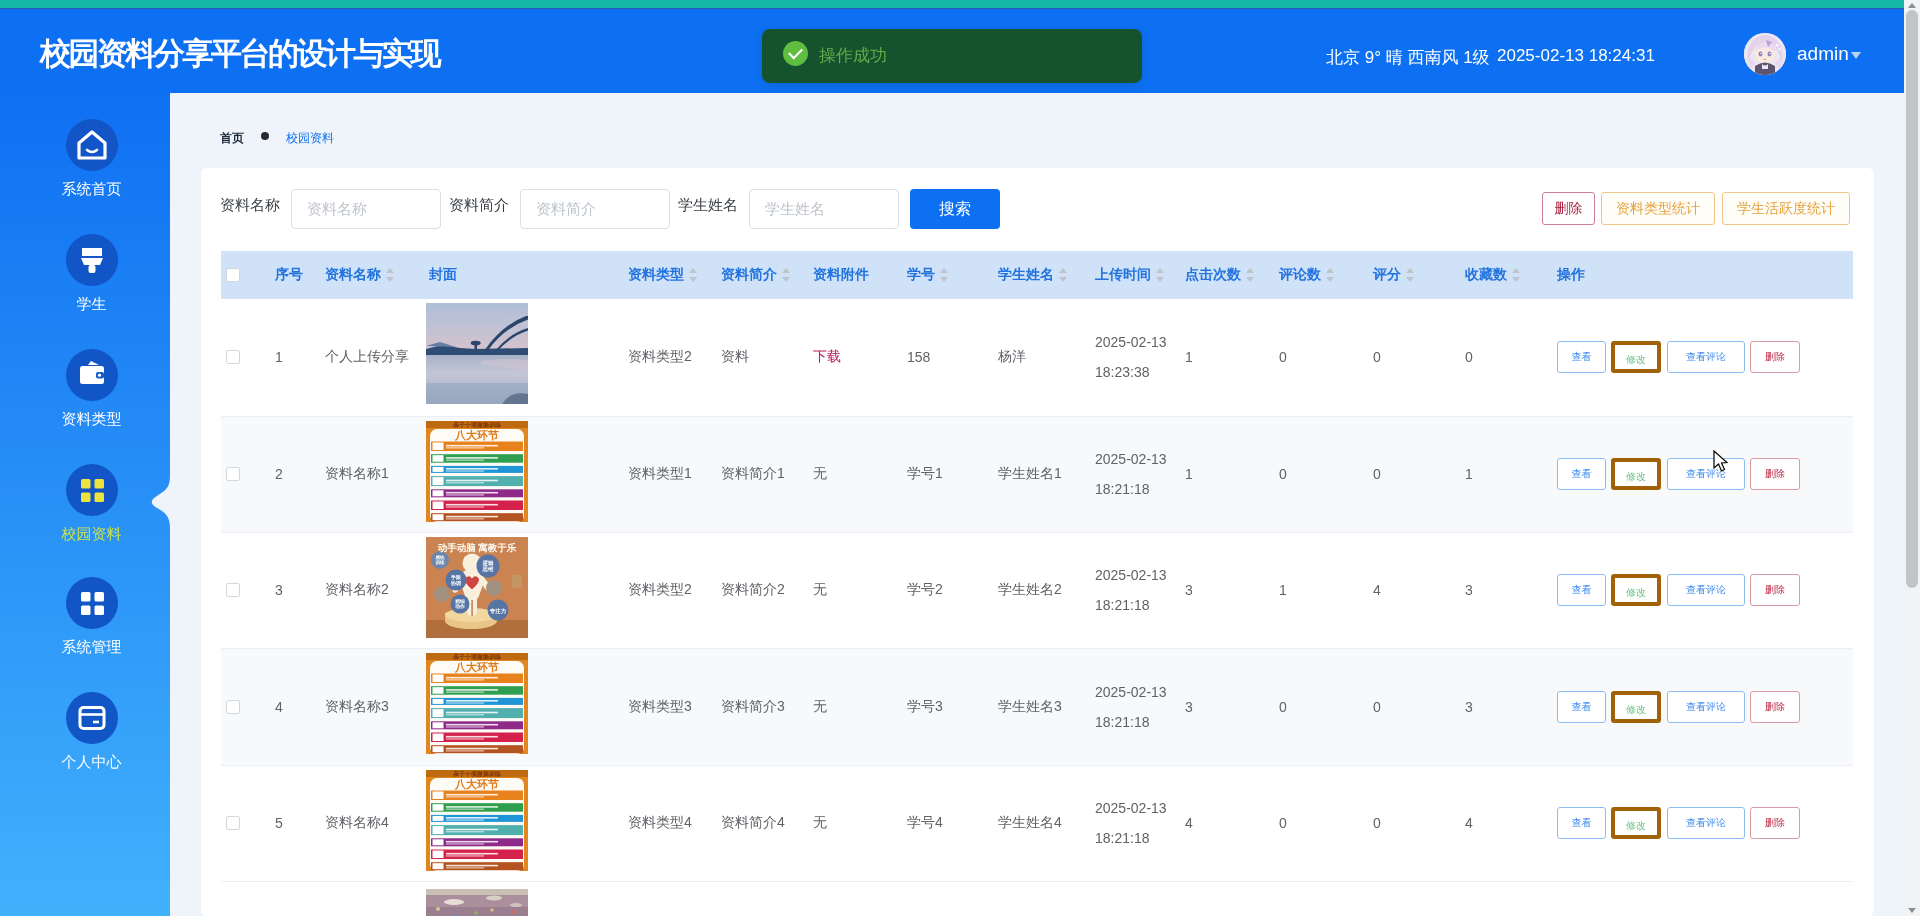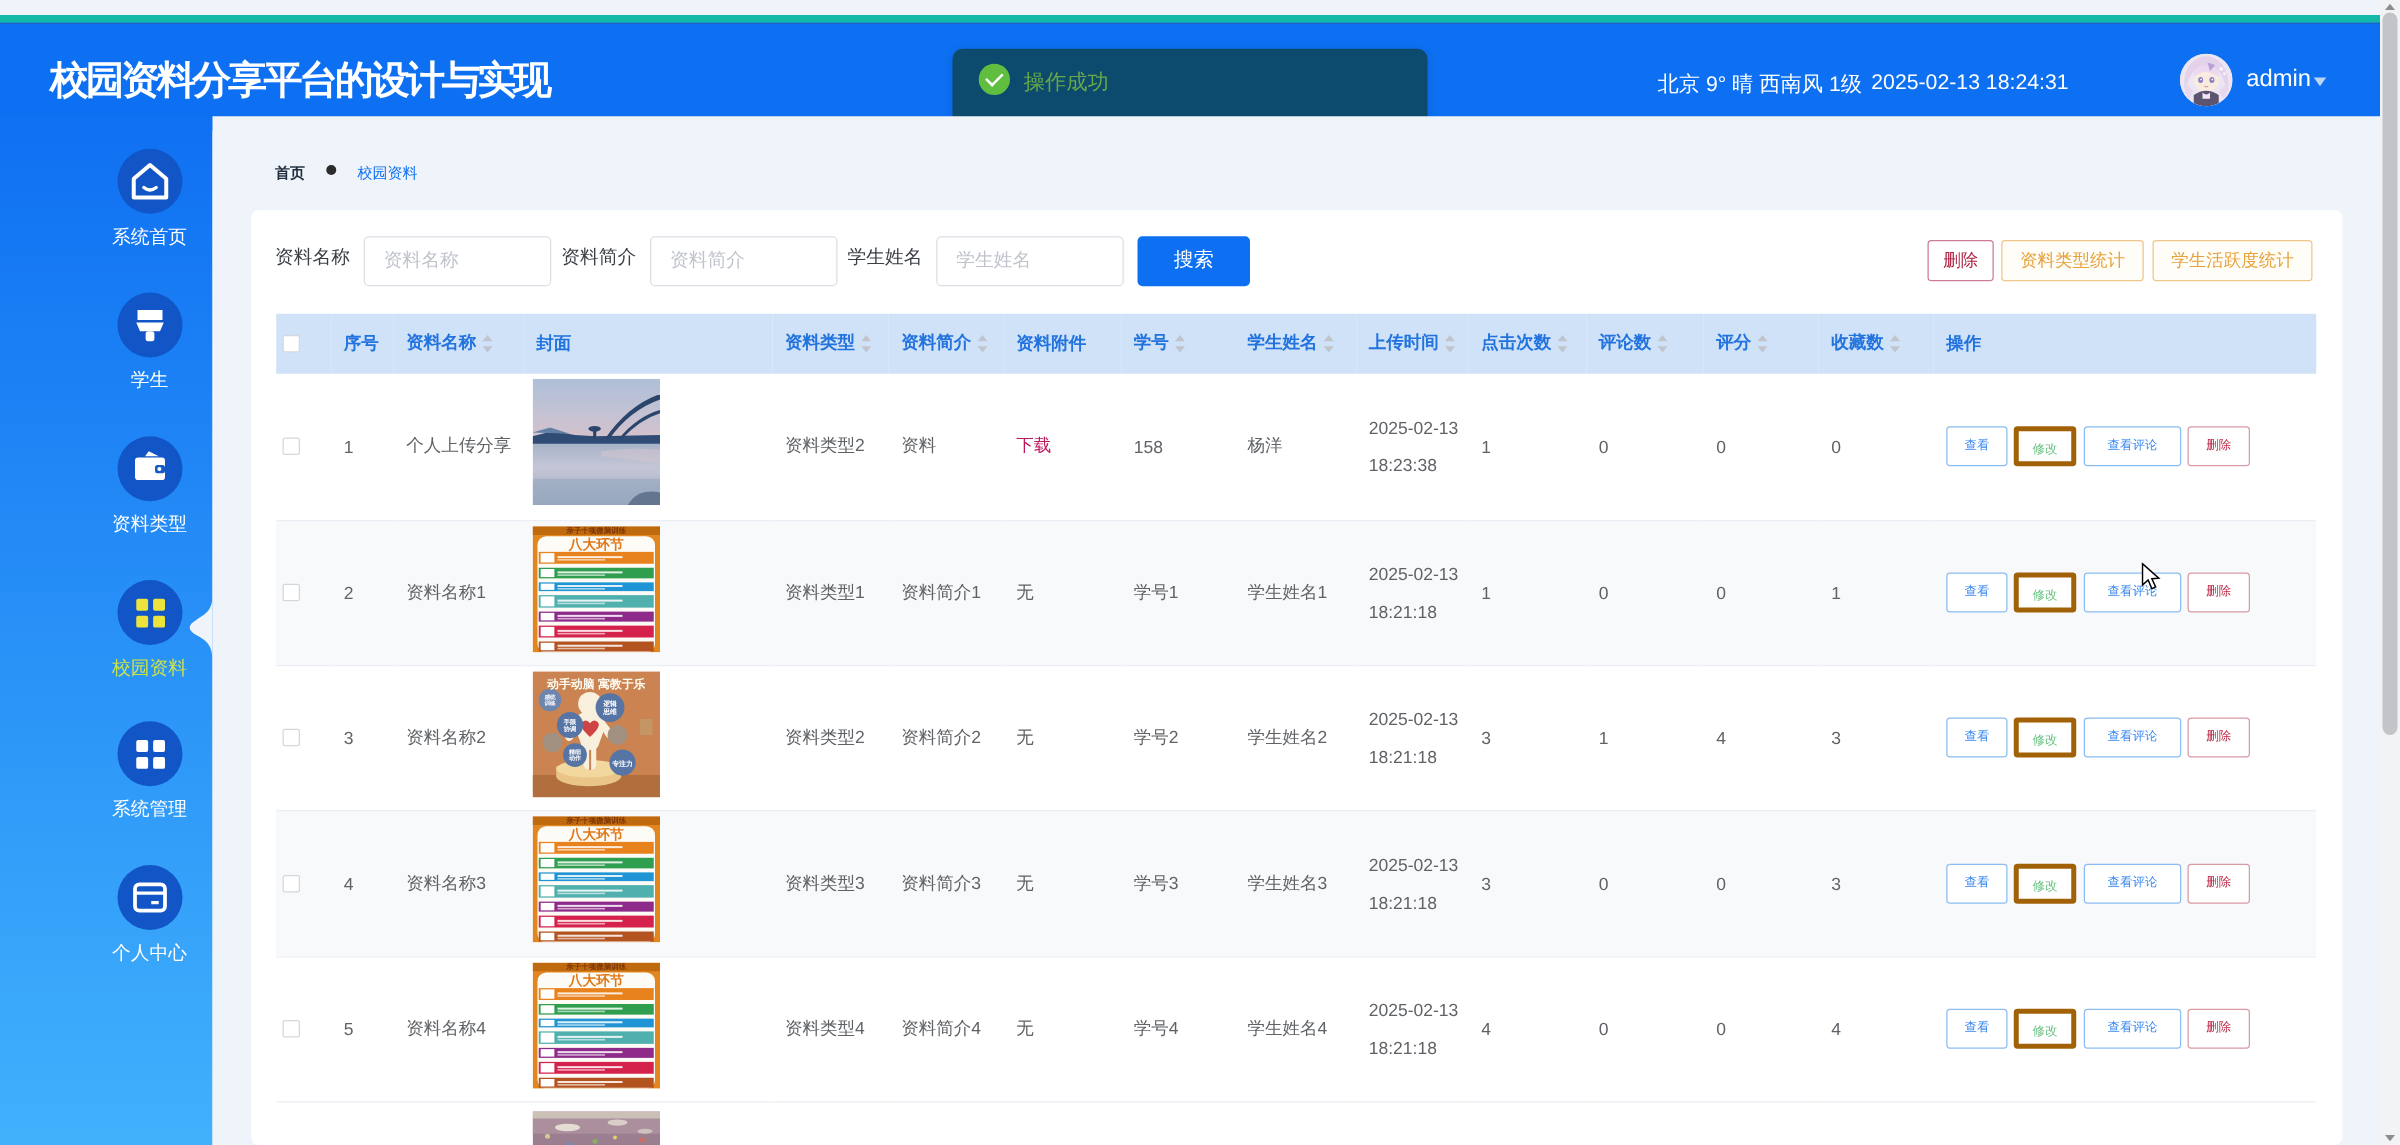--- a/index.html
+++ b/index.html
@@ -1,29 +1,29 @@
 <!DOCTYPE html>
 <html lang="zh"><head>
 <meta charset="utf-8">
 <style>
 * { margin:0; padding:0; box-sizing:border-box; }
 html,body { width:1920px; height:916px; overflow:hidden; font-family:"Liberation Sans", sans-serif; }
 body { position:relative; background:#eff3fa; }
-.topbar { position:absolute; left:0; top:12px; width:1904px; height:93px; background:#0d70f2; border-top:6px solid #14b8a6; box-shadow:inset 0 1px 0 #2a5cae; }
+.topbar { position:absolute; left:0; top:0; width:1904px; height:93px; background:#0d70f2; border-top:8px solid #14b8a6; box-shadow:inset 0 1px 0 #2a5cae; }
 .title { position:absolute; left:40px; top:0; height:91px; line-height:91px; color:#fff; font-size:31px; font-weight:bold; letter-spacing:-2.5px; }
 .hright { position:absolute; top:38px; color:#fff; font-size:17px; }
-.toast { position:absolute; left:762px; top:21px; width:380px; height:64px; background:#0c4a6e; border-radius:8px; box-shadow:0 2px 8px rgba(0,0,0,.12); }
+.toast { position:absolute; left:762px; top:21px; width:380px; height:54px; background:#14532d; border-radius:8px; box-shadow:0 2px 8px rgba(0,0,0,.12); }
 .toast .ic { position:absolute; left:21px; top:12px; width:25px; height:25px; border-radius:50%; background:#5fbe3f; }
 .toast .ic:after { content:""; position:absolute; left:6px; top:7px; width:11px; height:6px; border-left:2.5px solid #fff; border-bottom:2.5px solid #fff; transform:rotate(-45deg); }
 .toast .tx { position:absolute; left:57px; top:15px; color:#67a948; font-size:17px; }
 .avatar { position:absolute; left:1744px; top:25px; width:42px; height:42px; border-radius:50%; overflow:hidden; background:#e8e2f2; }
 .adm { position:absolute; left:1797px; top:35px; color:#fff; font-size:19px; font-weight:normal; }
 .caretdown { position:absolute; left:1851px; top:44px; width:0; height:0; border-left:5.5px solid transparent; border-right:5.5px solid transparent; border-top:7px solid #b9d3f2; }
 .sidebar { position:absolute; left:0; top:93px; width:170px; height:823px; background:linear-gradient(180deg,#0f70f2 0%, #41b1fc 100%); }
-.mitem { position:absolute; left:0; width:183px; text-align:center;margin-left:28px; }
+.mitem { position:absolute; left:0; width:183px; text-align:center; }
 .mcirc { width:52px; height:52px; border-radius:50%; background:#1155c6; margin:0 auto; position:relative; }
 .mlabel { margin-top:9px; color:#fff; font-size:15px; }
 .mlabel.act { color:#cbe34a; }
 .arrowbump { position:absolute; left:148px; top:383px; }
 .content { position:absolute; left:170px; top:93px; width:1734px; height:823px; background:#eff3fa; }
 .crumb { position:absolute; left:220px; top:130px; font-size:12px; }
 .crumb b { color:#1f2d3d; font-weight:bold; }
 .crumb .dot { display:inline-block; width:8px; height:8px; border-radius:50%; background:#2b2b2b; margin:0 17px 2px 17px; }
 .crumb a { color:#0d70f2; text-decoration:none; }
 .card { position:absolute; left:201px; top:168px; width:1673px; height:748px; background:#fff; border-radius:6px; }

